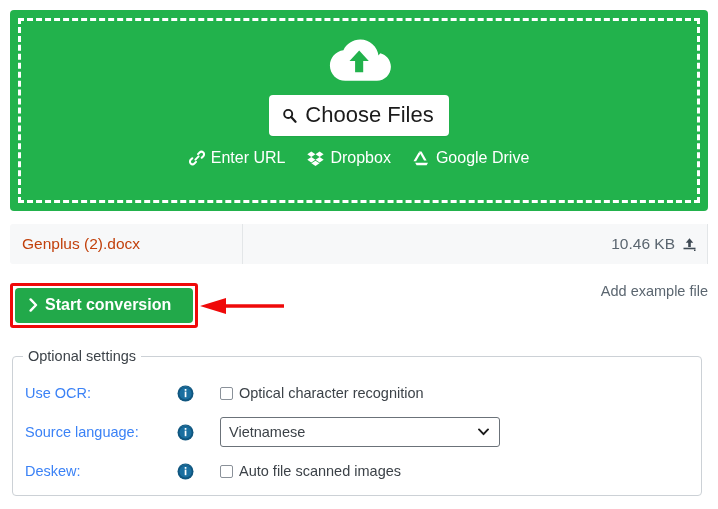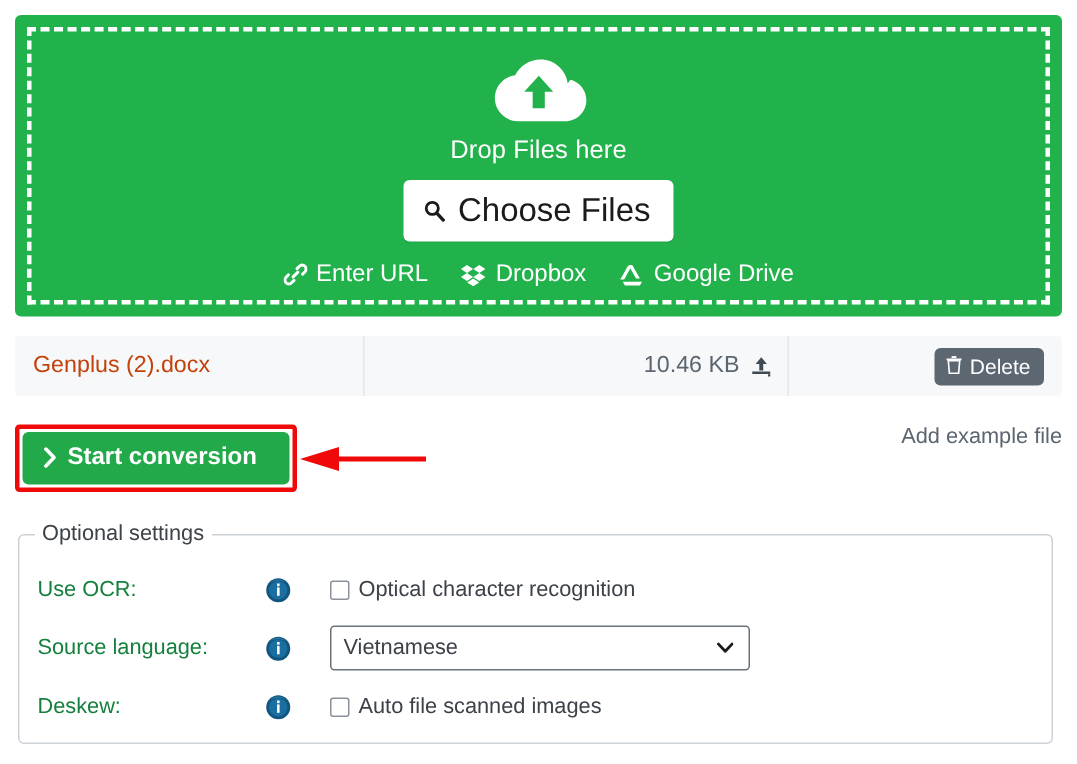--- a/index.html
+++ b/index.html
@@ -190,21 +190,21 @@
   .setting-row {
     display: flex;
     align-items: center;
     height: 34px;
     margin-bottom: 2px;
   }
   .setting-row.tall { height: 40px; }
   .setting-label {
     flex: 0 0 152px;
     font-size: 14.5px;
-    color: #15803d;
+    color: #3b82f6;
   }
   .info-icon { width: 17px; height: 17px; display:block; flex: 0 0 17px; }
   .setting-control {
     margin-left: 26px;
     display: flex;
     align-items: center;
   }
   .cb {
     width: 13px; height: 13px;
     border: 1px solid #8a9199;
@@ -250,21 +250,20 @@
   <div class="dropzone">
     <div class="dropzone-inner">
 
       <span class="cloud-icon-wrap">
         <svg class="cloud-icon" viewBox="0 0 66 50" xmlns="http://www.w3.org/2000/svg">
           <path fill="#ffffff" d="M52.5 20.6C51.4 11.6 43.7 4.6 34.3 4.6c-7.4 0-13.8 4.3-16.9 10.6-7.6.9-13.5 7.4-13.5 15.2 0 8.5 6.9 15.4 15.4 15.4h31.6c7.7 0 14-6.3 14-14 0-6.6-4.6-12.2-10.7-13.6z"></path>
           <path fill="#22b24c" d="M33.2 15.5l9.6 10.6h-5.6v11.1h-8.1V26.1h-5.6z"></path>
         </svg>
       </span>
 
-      <div class="drop-text">Drop Files here</div>
 
       <button class="choose-files-btn">
         <span>
           <svg class="magnifier" viewBox="0 0 16 16" xmlns="http://www.w3.org/2000/svg">
             <circle cx="6.6" cy="6.3" r="4.3" fill="none" stroke="#1b1b1b" stroke-width="2"></circle>
             <line x1="9.8" y1="9.7" x2="14.4" y2="14.6" stroke="#1b1b1b" stroke-width="2.4" stroke-linecap="round"></line>
           </svg>
         </span>
         <span>Choose Files</span>
       </button>
@@ -320,32 +319,20 @@
     <div class="file-name">Genplus (2).docx</div>
     <div class="file-size-cell">
       <span class="size-label">10.46 KB</span>
       <span>
         <svg class="upload-mini" viewBox="0 0 16 16" xmlns="http://www.w3.org/2000/svg">
           <path fill="#3f4a54" d="M8 1.2 L12 6.0 H9.4 V10.6 H6.6 V6.0 H4 Z"></path>
           <path fill="#3f4a54" d="M1.6 11.4 h12.8 v1.7 H1.6 z"></path>
           <path fill="#3f4a54" d="M12.8 13.4 h1.6 v1.5 h-1.6 z"></path>
         </svg>
       </span>
-    </div>
-    <div class="file-action-cell">
-      <button class="delete-btn">
-        <span>
-          <svg class="trash-icon" viewBox="0 0 12 13" xmlns="http://www.w3.org/2000/svg">
-            <path fill="none" stroke="#ffffff" stroke-width="1.1" d="M2.2 3.4 h7.6 l-0.7 8.4 h-6.2 z"></path>
-            <rect x="1.0" y="2.0" width="10" height="1.2" fill="#ffffff"></rect>
-            <rect x="4.4" y="0.4" width="3.2" height="1.3" fill="#ffffff"></rect>
-          </svg>
-        </span>
-        <span>Delete</span>
-      </button>
     </div>
   </div>
 
   <div class="start-wrap">
     <button class="start-btn">
       <span>
         <svg class="chevron" viewBox="0 0 9 14" xmlns="http://www.w3.org/2000/svg">
           <polyline points="1.6,1.4 7.0,7 1.6,12.6" fill="none" stroke="#ffffff" stroke-width="2.4" stroke-linecap="round" stroke-linejoin="round"></polyline>
         </svg>
       </span>

